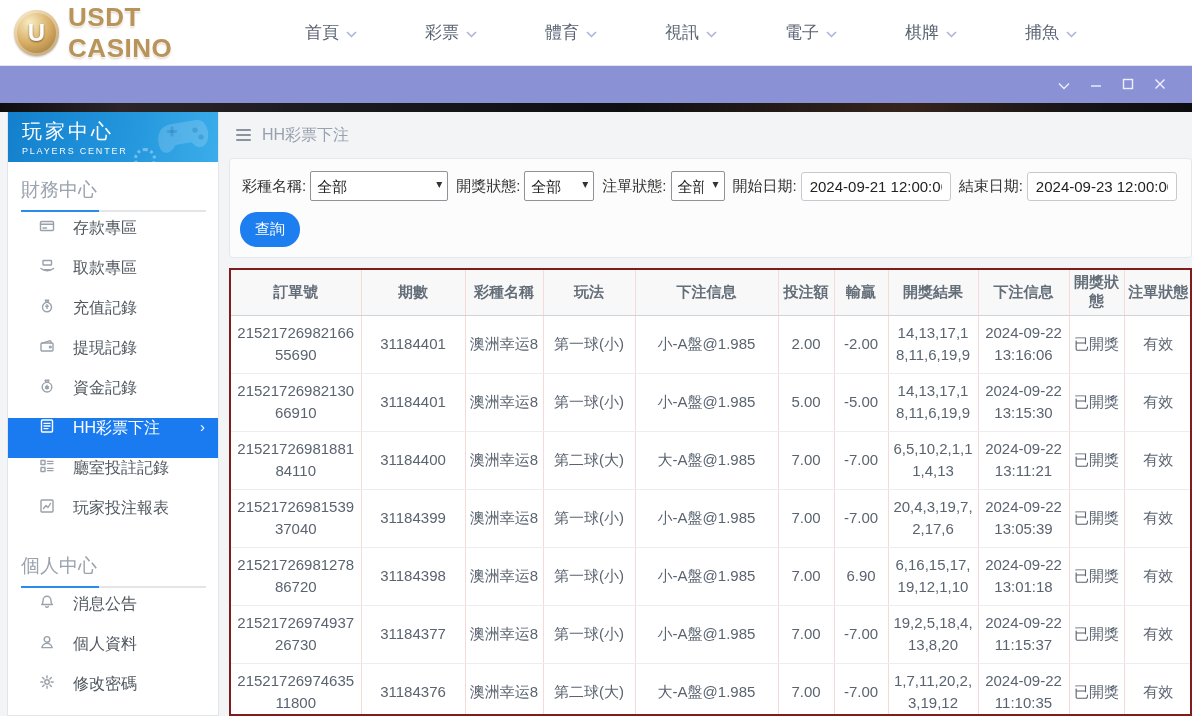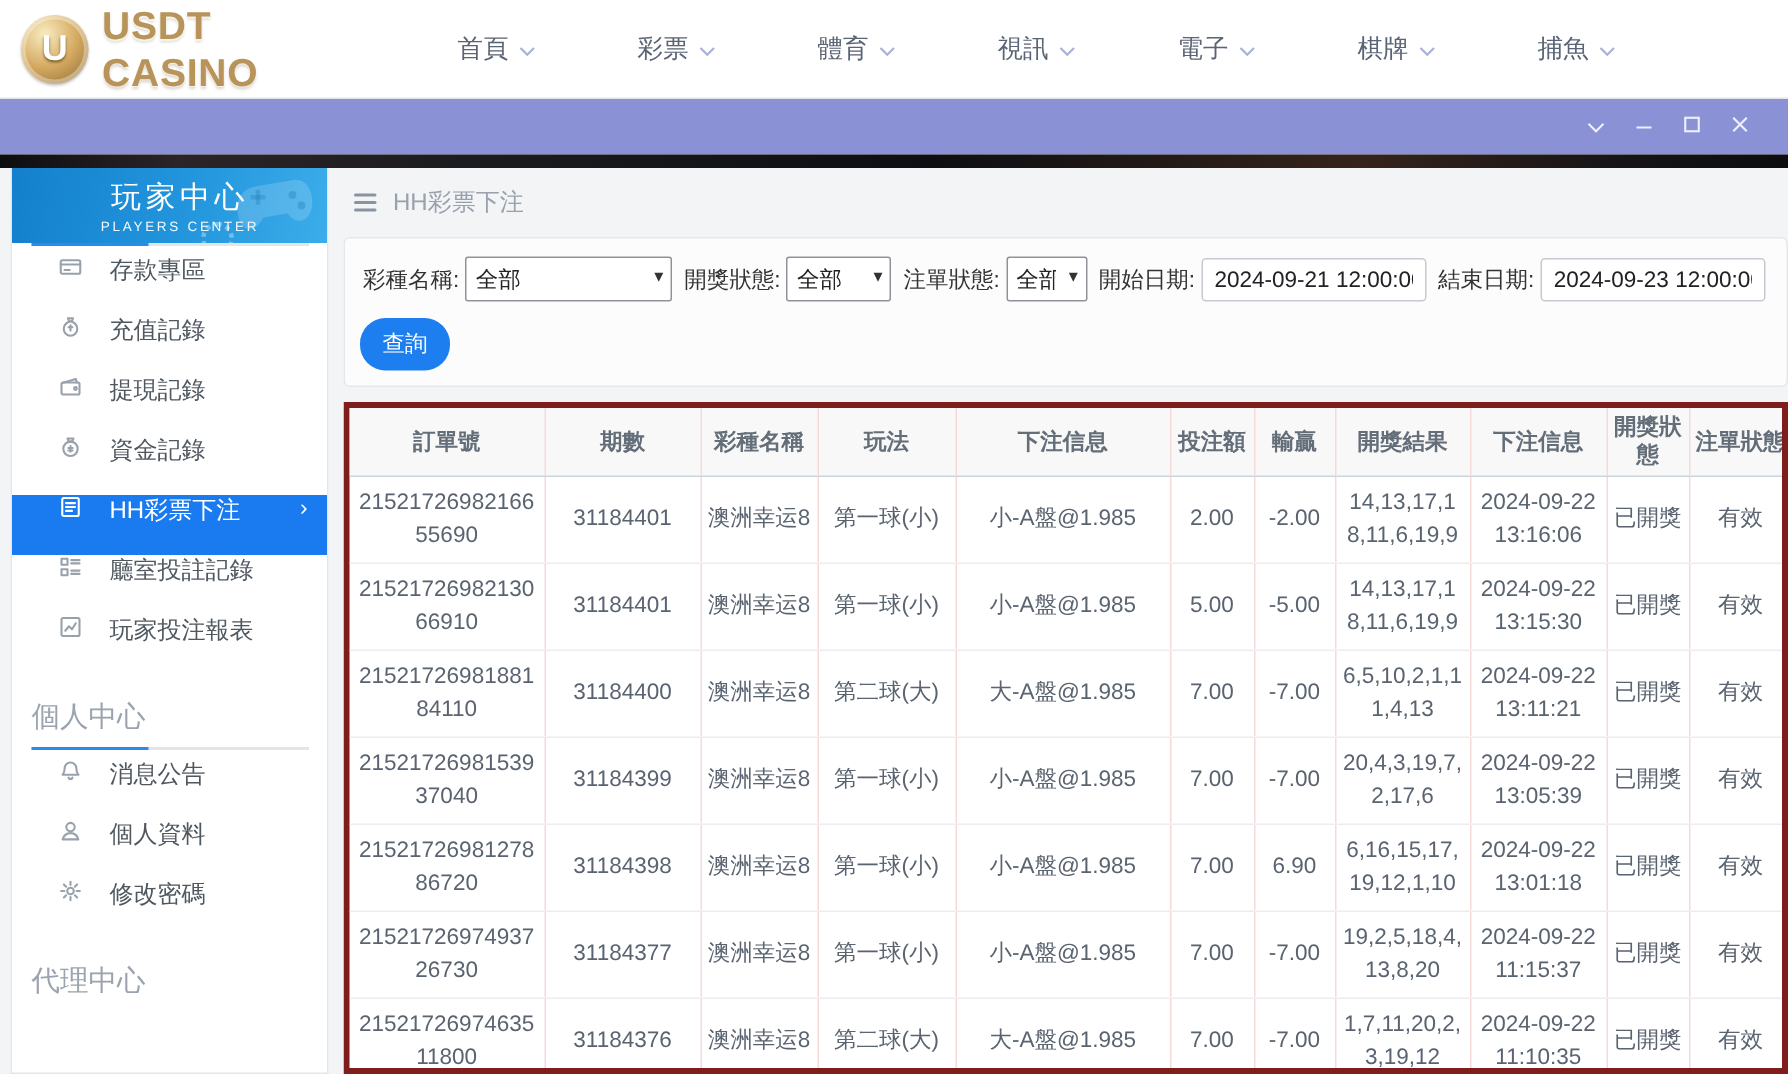--- a/index.html
+++ b/index.html
@@ -33,21 +33,21 @@
     background:linear-gradient(90deg,#0d0d0f 0%,#2c2427 10%,#191b1f 28%,#0e0f12 52%,#35241c 76%,#141316 92%,#0d0d0f 100%); }
 
   
   .workspace { display:flex; height:604px; background:#f3f4f6; align-items:stretch; }
 
   
   .sidebar { width:212px; margin-left:7px; background:#fff;
     border:1px solid #e4e5e9; border-top:none; overflow:hidden; flex:none; }
   .side-header { height:50px; position:relative; overflow:hidden;
     background:linear-gradient(100deg,#1480cd 0%,#2295dc 55%,#3cadea 100%);
-    color:#fff; padding:6px 0 0 14px;text-align:center; }
+    color:#fff; padding:6px 0 0 14px; }
   .side-header .t { font-size:20px; letter-spacing:3px; font-weight:500; }
   .side-header .s { font-size:9px; letter-spacing:1.8px; margin-top:1px; opacity:.95; }
   .side-header .pad-icon { position:absolute; right:8px; top:6px; opacity:.55; }
   .side-header .coin-deco { position:absolute; right:62px; bottom:-8px; width:22px; height:22px;
     border-radius:50%; border:3px dotted rgba(255,255,255,.35); }
   .section-title { padding:15px 12px 7px 13px; color:#9aa3ae; font-size:19px; }
   .section-underline { height:2px; margin:0 12px 6px 13px; background:#e3e5e8; position:relative; }
   .section-underline::before { content:""; position:absolute; left:0; top:0; height:2px;
     width:78px; background:#2b8bea; }
   .menu-item { height:40px; display:flex; gap:17px;
@@ -77,21 +77,21 @@
     border:1px solid #8f9399; border-radius:2px; font-size:15px; padding:0 20px 0 6px;
     color:#222; font-family:inherit; }
   .sel-lottery { width:138px; } .sel-draw { width:70px; } .sel-order { width:54px; }
   input.date { height:29px; width:150px; border:1px solid #c6cad0; border-radius:3px;
     font-size:15px; padding:0 8px; color:#222; font-family:inherit; background:#fff; }
   .btn-row { margin-top:11px; }
   .search-btn { background:#1d7ef0; color:#fff; border:none; border-radius:17px;
     font-size:15px; padding:8px 15px; cursor:pointer; font-family:inherit; }
 
   
-  .table-card { background:#fff; border:4px solid #7f1d1d; margin-top:10px; flex:1; overflow:hidden; }
+  .table-card { background:#fff; border:2px solid #7f1d1d; margin-top:10px; flex:1; overflow:hidden; }
   table { width:100%; border-collapse:collapse; table-layout:fixed; }
   col.c1{width:130px} col.c2{width:104px} col.c3{width:78px} col.c4{width:92px}
   col.c5{width:143px} col.c6{width:56px} col.c7{width:54px} col.c8{width:90px}
   col.c9{width:91px} col.c10{width:55px} col.c11{width:68px}
   th { height:45px; background:#f8f8f9; font-size:15px; font-weight:700; color:#646e79;
     border-bottom:1px solid #ccd4dc; }
   td { height:57px; font-size:15px; color:#5a6470; text-align:center;
     padding:6px 3px; line-height:1.5; word-break:break-all;
     border-bottom:1px solid #ededef; }
   th:not(:first-child), td:not(:first-child) { border-left:1px solid #f6dada; }
@@ -196,30 +196,41 @@
           <path d="M14 6 L38 2 c7 -1 11 5 12 12 c1 8 -2 14 -7 15 c-4 .8 -7 -2 -9.5 -4.7 l-16 2.7 c-1.8 3.4 -4 7 -8 7.7 C4.5 35.6 .8 30.4 .3 22.4 C-.2 14.4 3 7.8 14 6 Z" fill="rgba(255,255,255,0.30)"></path>
           <circle cx="37" cy="12" r="2.6" fill="rgba(12,80,140,0.35)"></circle>
           <circle cx="43" cy="19" r="2.6" fill="rgba(12,80,140,0.35)"></circle>
           <rect x="9" y="12" width="10" height="3" rx="1" fill="rgba(12,80,140,0.30)"></rect>
           <rect x="12.5" y="8.5" width="3" height="10" rx="1" fill="rgba(12,80,140,0.30)"></rect>
         </svg>
       </span>
       <span class="coin-deco"></span>
     </div>
     <div id="sidebar-body">
+        <div class="section-title">財務中心</div>
         <div class="section-underline"></div>
         <div class="menu-item">
           <span class="mi-icon">
             <svg width="16" height="16" viewBox="0 0 16 16" fill="none" stroke="currentColor" stroke-width="1.4" stroke-linecap="round" stroke-linejoin="round">
               <rect x="1.5" y="3.5" width="13" height="9" rx="1"></rect>
               <line x1="1.5" y1="6.3" x2="14.5" y2="6.3"></line>
               <line x1="4" y1="10" x2="7.5" y2="10"></line>
             </svg>
           </span>
           <span>存款專區</span>
+        </div>
+        <div class="menu-item">
+          <span class="mi-icon">
+            <svg width="16" height="16" viewBox="0 0 16 16" fill="none" stroke="currentColor" stroke-width="1.4" stroke-linecap="round" stroke-linejoin="round">
+              <rect x="4" y="2.5" width="8.5" height="4.5" rx=".5"></rect>
+              <path d="M2 10.5c3.5 3 9 3 12.5 0"></path>
+              <line x1="5.5" y1="11.8" x2="11" y2="11.8"></line>
+            </svg>
+          </span>
+          <span>取款專區</span>
         </div>
         <div class="menu-item">
           <span class="mi-icon">
             <svg width="16" height="16" viewBox="0 0 16 16" fill="none" stroke="currentColor" stroke-width="1.4" stroke-linecap="round" stroke-linejoin="round">
               <path d="M6.3 2.2h3.4l-.9 2.1H7.2z"></path>
               <path d="M7.2 4.3h1.6c2.3 1 3.7 2.9 3.7 5a4.5 4.5 0 0 1-9 0c0-2.1 1.4-4 3.7-5z"></path>
               <path d="M8 6.8v3.6M6.7 8.2h2.6"></path>
             </svg>
           </span>
           <span>充值記錄</span>

